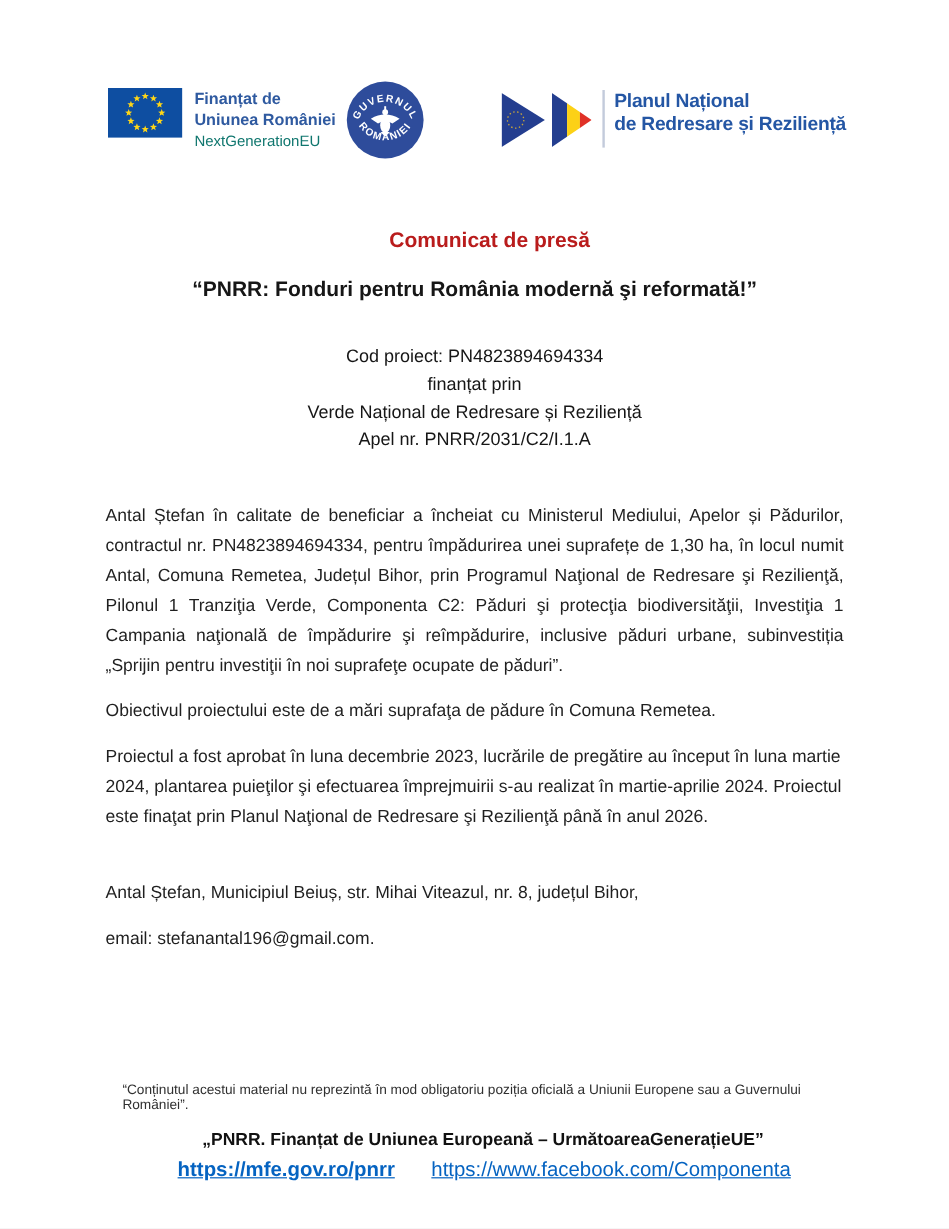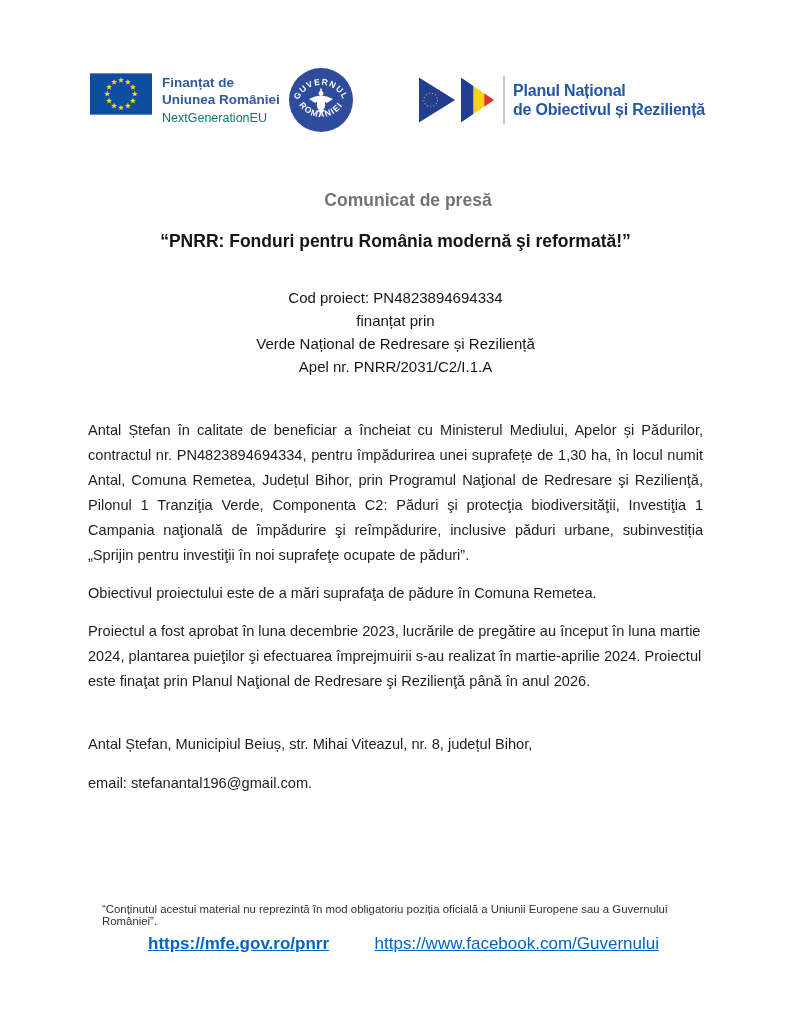--- a/index.html
+++ b/index.html
@@ -14,26 +14,26 @@
     display:flex; align-items:center; justify-content:space-between;
     padding:60px 86px 0 90px; height:140px;
   }
   .eu-logo { display:flex; align-items:flex-start; gap:10px; }
   .eu-flag { width:62px; height:42px; display:block; }
   .eu-text { padding-top:1px; line-height:17px; }
   .eu-text .b { font-weight:bold; color:#2f5aa0; font-size:13.5px; }
   .eu-text .g { color:#0f766e; font-size:12.5px; padding-top:2px; }
   .gov-seal { position:relative; left:-28px; }
   .gov-seal svg { width:68px; height:68px; display:block; }
-  .pnrr-logo { display:flex; align-items:center; gap:8px; }
+  .pnrr-logo { display:flex; gap:8px; }
   .pnrr-arrows { width:76px; height:50px; display:block; }
   .pnrr-sep { width:2px; height:48px; background:#c3cbdb; }
   .pnrr-text { font-weight:bold; color:#2456a4; font-size:16px; line-height:19px; letter-spacing:-0.2px; }
   
-  .title    { text-align:center; font-size:17.5px; font-weight:bold; margin-top:50px; color:#737373;margin-left:25px; }
+  .title    { text-align:center; font-size:17.5px; font-weight:bold; margin-top:50px; color:#b91c1c;margin-left:25px; }
   .subtitle { text-align:center; font-size:17.5px; font-weight:bold; margin-top:20px; color:#161616; }
   
   .project-block {
     margin:34px auto 0; width:620px; text-align:center;
     font-size:15px; line-height:23px; color:#161616;
   }
   
   .body-text { padding:0 88px; }
   .body-text p { font-size:14.6px; line-height:25px; margin-top:13px; }
   .body-text p.first { margin-top:40px; text-align:justify; }
@@ -114,21 +114,21 @@
           </clipPath>
         <g clip-path="url(#arrow2clip)">
           <rect x="43" y="0" width="13" height="50" fill="#243e8f"></rect>
           <rect x="56" y="0" width="11" height="50" fill="#fcd116"></rect>
           <rect x="67" y="0" width="11" height="50" fill="#e03127"></rect>
         </g>
       </svg>
       <div class="pnrr-sep"></div>
       <div class="pnrr-text">
         <div>Planul Național</div>
-        <div>de Obiectivul și Reziliență</div>
+        <div>de Redresare și Reziliență</div>
       </div>
     </div>
   </header>
 
   <h1 class="title">Comunicat de presă</h1>
   <h2 class="subtitle">“PNRR: Fonduri pentru România modernă şi reformată!”</h2>
 
   <div class="project-block">
     <div>Cod proiect: PN4823894694334</div>
     <div>finanțat prin</div>
@@ -139,19 +139,20 @@
   <div class="body-text">
     <p class="first">Antal Ștefan în calitate de beneficiar a încheiat cu Ministerul Mediului, Apelor și Pădurilor, contractul nr. PN4823894694334, pentru împădurirea unei suprafețe de 1,30 ha, în locul numit Antal, Comuna Remetea, Județul Bihor, prin Programul Naţional de Redresare şi Rezilienţă, Pilonul 1 Tranziţia Verde, Componenta C2: Păduri şi protecţia biodiversităţii, Investiţia 1 Campania naţională de împădurire şi reîmpădurire, inclusive păduri urbane, subinvestiția „Sprijin pentru investiţii în noi suprafeţe ocupate de păduri”.</p>
     <p>Obiectivul proiectului este de a mări suprafaţa de pădure în Comuna Remetea.</p>
     <p>Proiectul a fost aprobat în luna decembrie 2023, lucrările de pregătire au început în luna martie 2024, plantarea puieţilor şi efectuarea împrejmuirii s-au realizat în martie-aprilie 2024. Proiectul este finaţat prin Planul Naţional de Redresare şi Rezilienţă până în anul 2026.</p>
     <p class="contact">Antal Ștefan, Municipiul Beiuș, str. Mihai Viteazul, nr. 8, județul Bihor,</p>
     <p class="email">email: stefanantal196@gmail.com.</p>
   </div>
 
   <footer class="footer">
     <p class="disclaimer">“Conținutul acestui material nu reprezintă în mod obligatoriu poziția oficială a Uniunii Europene sau a Guvernului României”.</p>
+    <p class="tagline">„PNRR. Finanțat de Uniunea Europeană – UrmătoareaGenerațieUE”</p>
     <div class="links">
       <a href="#" class="bold">https://mfe.gov.ro/pnrr</a>
-      <a href="#">https://www.facebook.com/Guvernului</a>
+      <a href="#">https://www.facebook.com/Componenta</a>
     </div>
   </footer>
 
 </div>
 
 </body></html>

